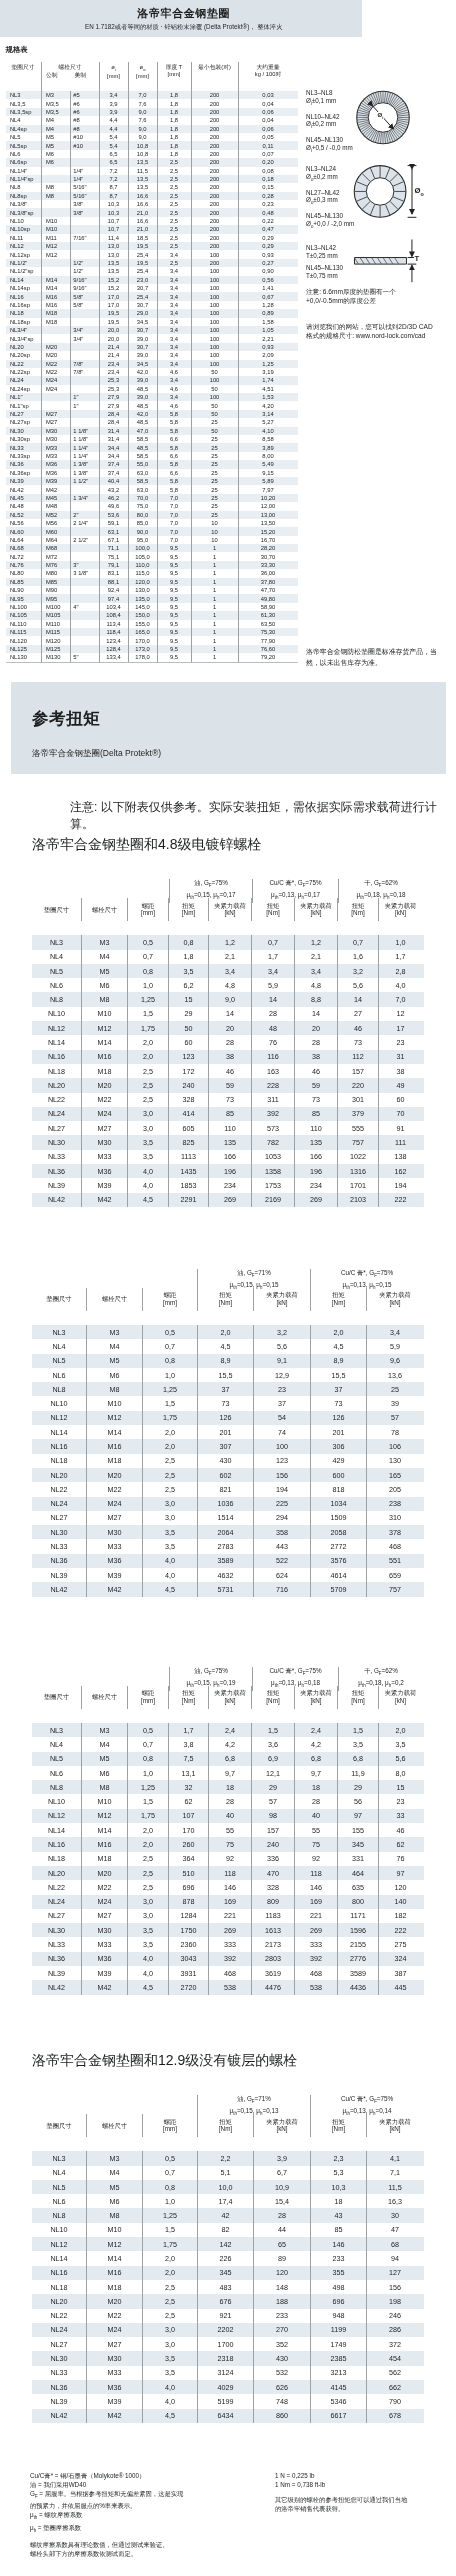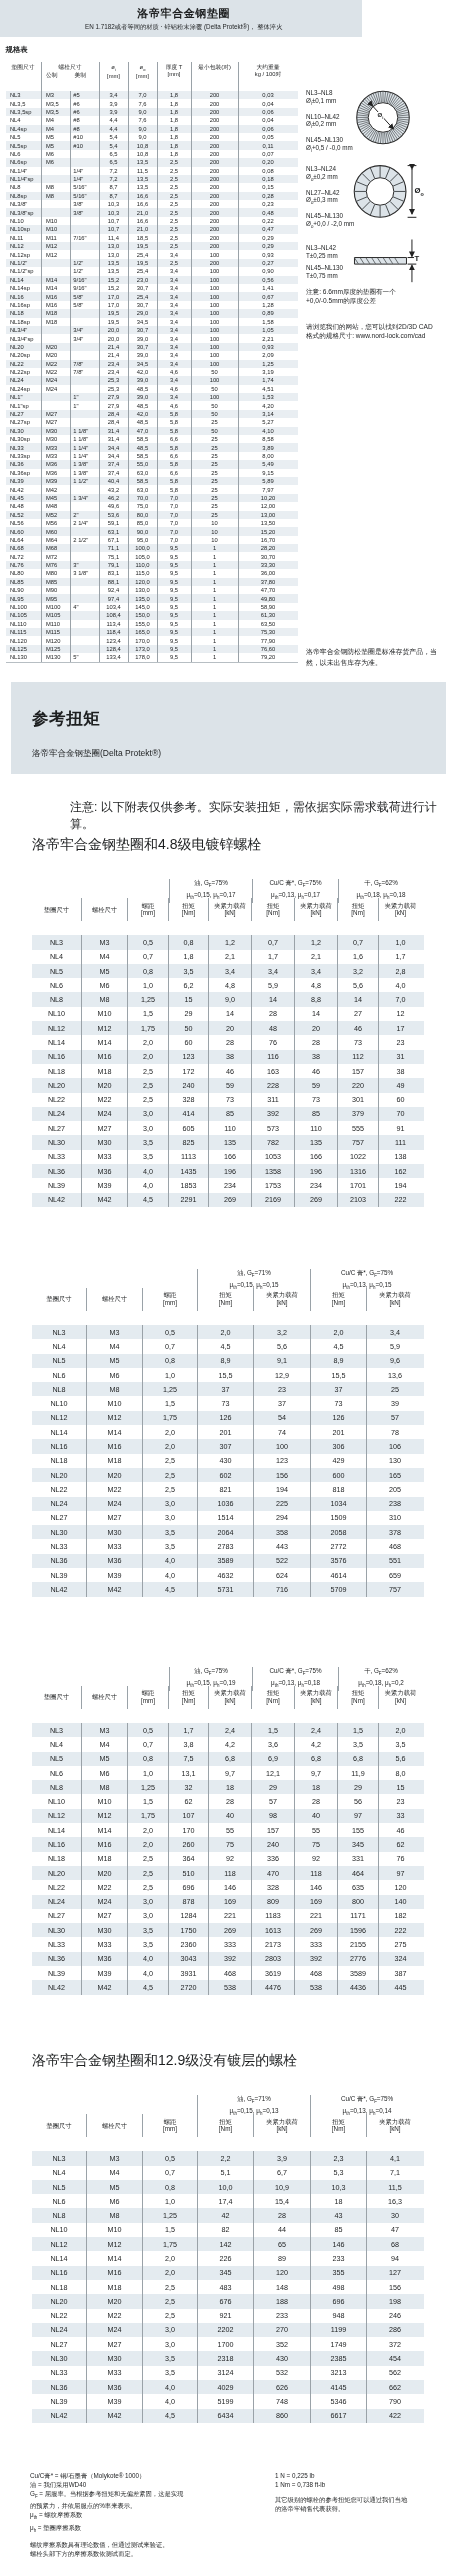--- a/index.html
+++ b/index.html
@@ -1941,21 +1941,21 @@
         <div class="tc">5346</div>
         <div class="tc lastc">790</div>
       </div>
       <div class="trow g7 stripe" style="display: grid;">
         <div class="tc">NL42</div>
         <div class="tc">M42</div>
         <div class="tc">4,5</div>
         <div class="tc">6434</div>
         <div class="tc">860</div>
         <div class="tc">6617</div>
-        <div class="tc lastc">422</div>
+        <div class="tc lastc">678</div>
       </div>
     </div>
   </div>
 
 <div class="abs foot fl" id="foot-left">
     <div>Cu/C膏* = 铜/石墨膏（Molykote® 1000）</div>
     <div>油 = 我们采用WD40</div>
     <div>G<sub>F</sub> = 屈服率。当根据参考扭矩和无偏差紧固，这是实现</div>
     <div>的预紧力，并依屈服点的%率来表示。</div>
     <div>μ<sub>th</sub> = 螺纹摩擦系数</div>

